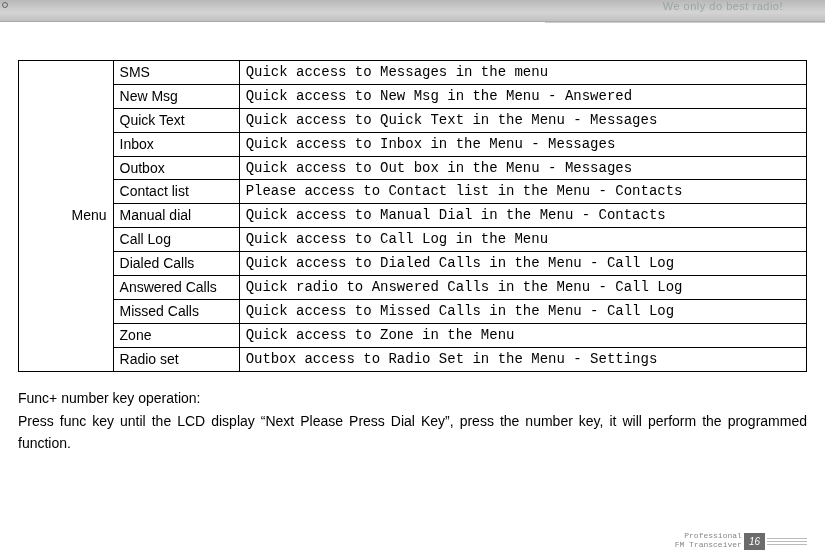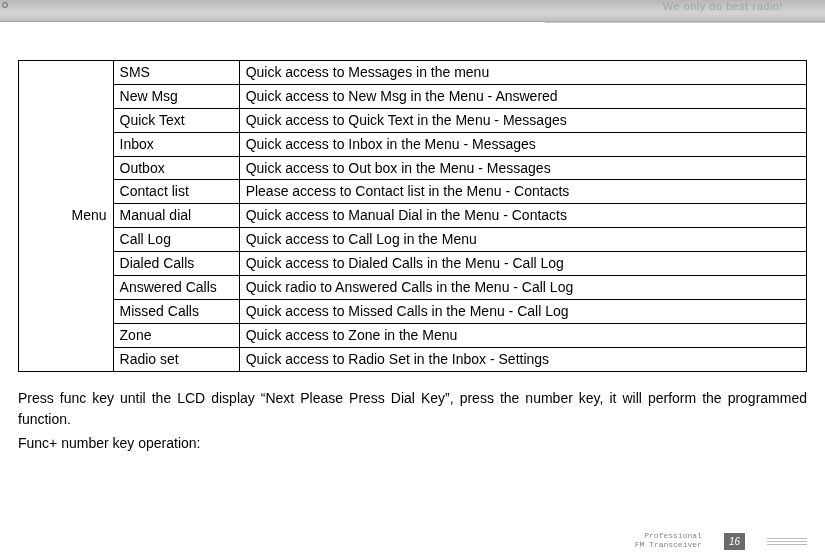--- a/index.html
+++ b/index.html
@@ -70,37 +70,37 @@
   table.menu-table td {
     border: 1px solid #000;
     padding: 2px 6px;
     font-size: 14px;
     line-height: 1.35;
     vertical-align: middle;
     margin-left: 44px;
   }
   .col-cat { width: 12%; text-align: right; padding-left: 8px; }
   .col-name { width: 16%; }
-  .col-desc { width: 72%; }
+  .col-desc { width: 72%; font-family: Liberation Mono, monospace; }
 
   .body-text {
     margin-top: 16px;
     font-size: 14px;
     line-height: 1.55;
     text-align: justify;
   }
   .body-text p { margin-bottom: 2px; }
 
   .footer {
     position: absolute;
     right: 18px;
     bottom: 10px;
     display: flex;
     align-items: center;
-    gap: 22px;
+    gap: 2px;
   }
   .footer-text {
     text-align: right;
     font-size: 8px;
     color: #888;
     font-family: "Courier New", monospace;
     line-height: 1.1;
   }
   .page-num {
     background: #6b6b6b;
@@ -181,28 +181,28 @@
     <tr>
           <td class="col-name">Missed Calls</td>
           <td class="col-desc">Quick access to Missed Calls in the Menu - Call Log</td>
         </tr>
     <tr>
           <td class="col-name">Zone</td>
           <td class="col-desc">Quick access to Zone in the Menu</td>
         </tr>
     <tr>
           <td class="col-name">Radio set</td>
-          <td class="col-desc">Quick access to Radio Set in the Inbox - Settings</td>
+          <td class="col-desc">Outbox access to Radio Set in the Menu - Settings</td>
         </tr>
   </tbody>
     </table>
 
   <div class="body-text">
+    <p>Func+ number key operation:</p>
     <p>Press func key until the LCD display “Next Please Press Dial Key”, press the number key, it will perform the programmed function.</p>
-    <p>Func+ number key operation:</p>
   </div>
 
 </div>
 
 <div class="footer">
   <div class="footer-text">
     <div>Professional</div>
     <div>FM Transceiver</div>
   </div>
   <div class="page-num">16</div>

